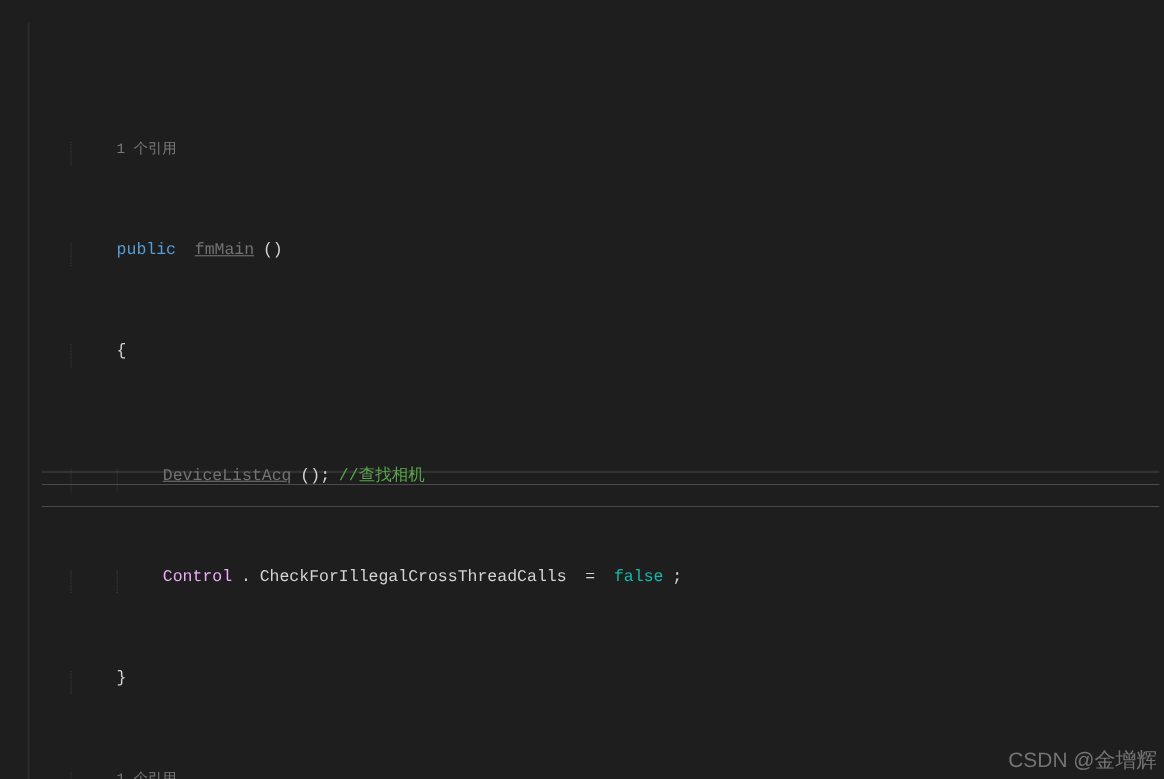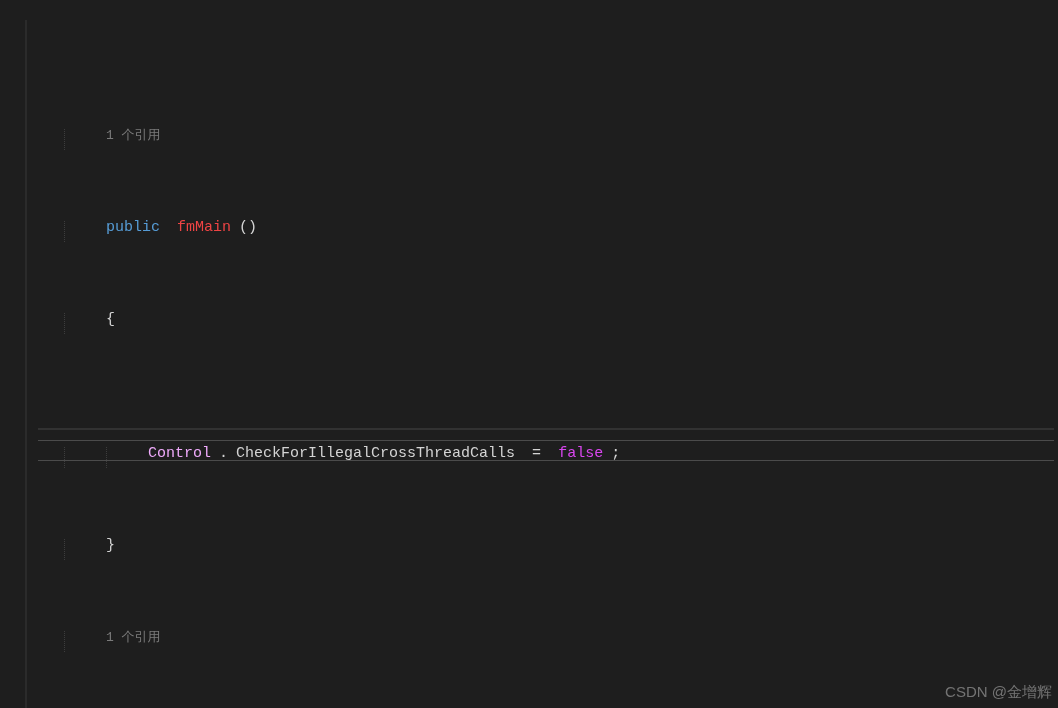--- a/index.html
+++ b/index.html
@@ -44,27 +44,27 @@
     position: relative;
   }
   .indent-guide {
     border-left: 1px dotted rgba(120,120,120,0.35);
     display: inline-block;
     width: 34px;
     height: 21px;
     vertical-align: top;
   }
   .t-keyword { color: #569cd6; }
-  .t-method { color: #ef4444; }
+  .t-method { color: #737373; text-decoration: underline; }
   .t-comment { color: #57a64a; }
   .t-punc { color: #d4d4d4; }
   .t-ref { color: #7a7a7a; font-size: 13px; }
   .t-class { color: #f0abfc; }
   .t-operator { color: #d4d4d4; }
-  .t-const { color: #d946ef; }
+  .t-const { color: #14b8a6; }
   .cursor-line {
     position: absolute;
     left: 0; right: 0;
     height: 21px;
     border-top: 1px solid rgba(120,120,120,0.5);
     border-bottom: 1px solid rgba(120,120,120,0.5);
     pointer-events: none;
   }
   .hl-top {
     position: absolute;
@@ -72,21 +72,21 @@
     top: 408px;
     height: 2px;
     background: rgba(100,100,100,0.3);
     pointer-events: none;
   }
   .watermark {
     position: absolute;
     right: 10px;
     bottom: 10px;
     color: rgba(200,200,200,0.5);
-    font-size: 15px;
+    font-size: 19px;
     font-family: Arial, sans-serif;
   }
 </style>
 </head>
 <body>
 
 <div class="editor">
   <div class="gutter">
       <div class="gutter-inner"></div>
     </div>
@@ -94,20 +94,21 @@
     <div class="hl-top"></div>
     <div class="cursor-line" style="top:420px;"></div>
 
     <div class="line"><span class="indent-guide"></span><span class="t-ref">1 个引用</span></div>
 
     <div class="line"><span class="indent-guide"></span><span class="t-keyword">public</span> <span class="t-method">fmMain</span><span class="t-punc">()</span></div>
 
     <div class="line"><span class="indent-guide"></span><span class="t-punc">{</span></div>
 
 
+    <div class="line"><span class="indent-guide"></span><span class="indent-guide"></span><span class="t-method">DeviceListAcq</span><span class="t-punc">();</span><span class="t-comment">//查找相机</span></div>
 
     <div class="line"><span class="indent-guide"></span><span class="indent-guide"></span><span class="t-class">Control</span><span class="t-punc">.</span><span class="t-punc">CheckForIllegalCrossThreadCalls</span> <span class="t-operator">=</span> <span class="t-const">false</span><span class="t-punc">;</span></div>
 
     <div class="line"><span class="indent-guide"></span><span class="t-punc">}</span></div>
 
     <div class="line"><span class="indent-guide"></span><span class="t-ref">1 个引用</span></div>
 
     
 
     

